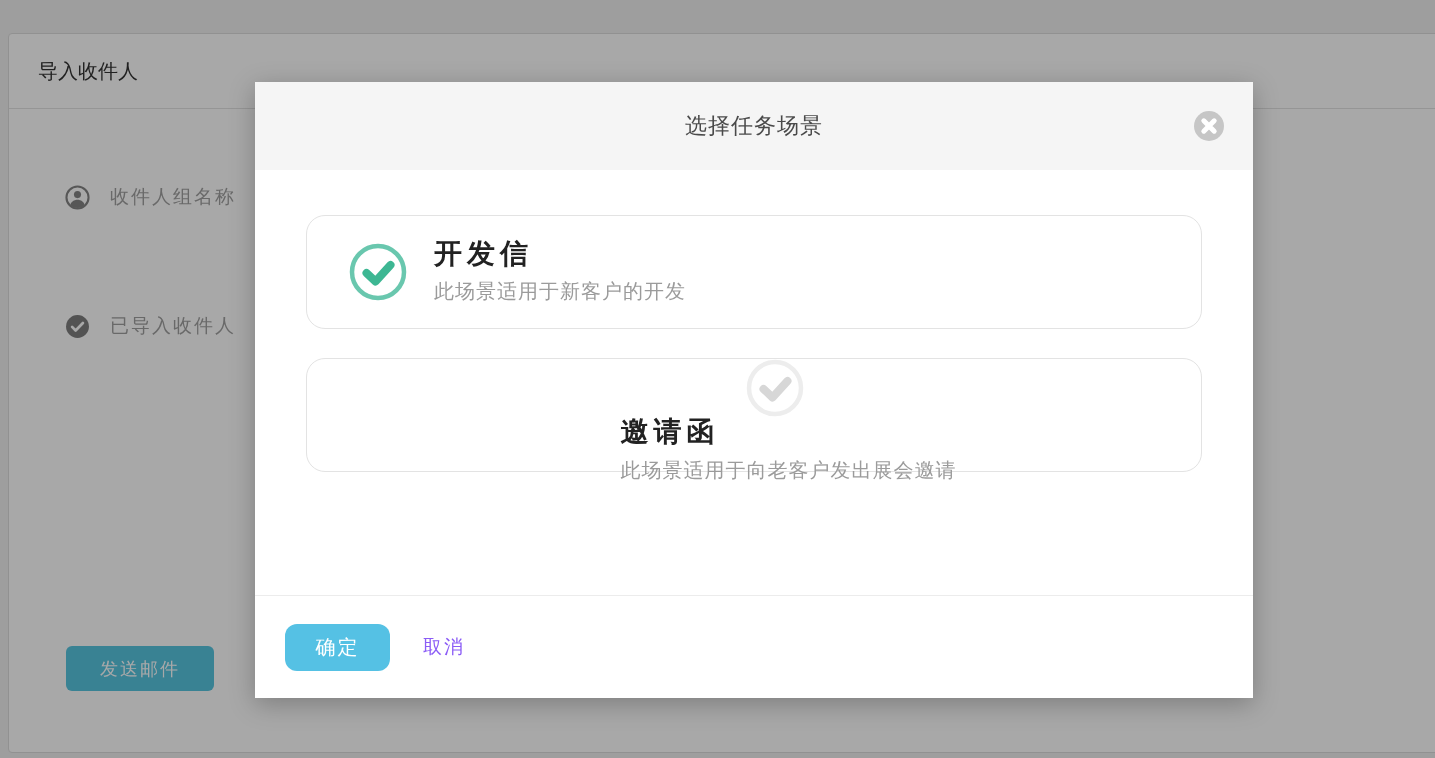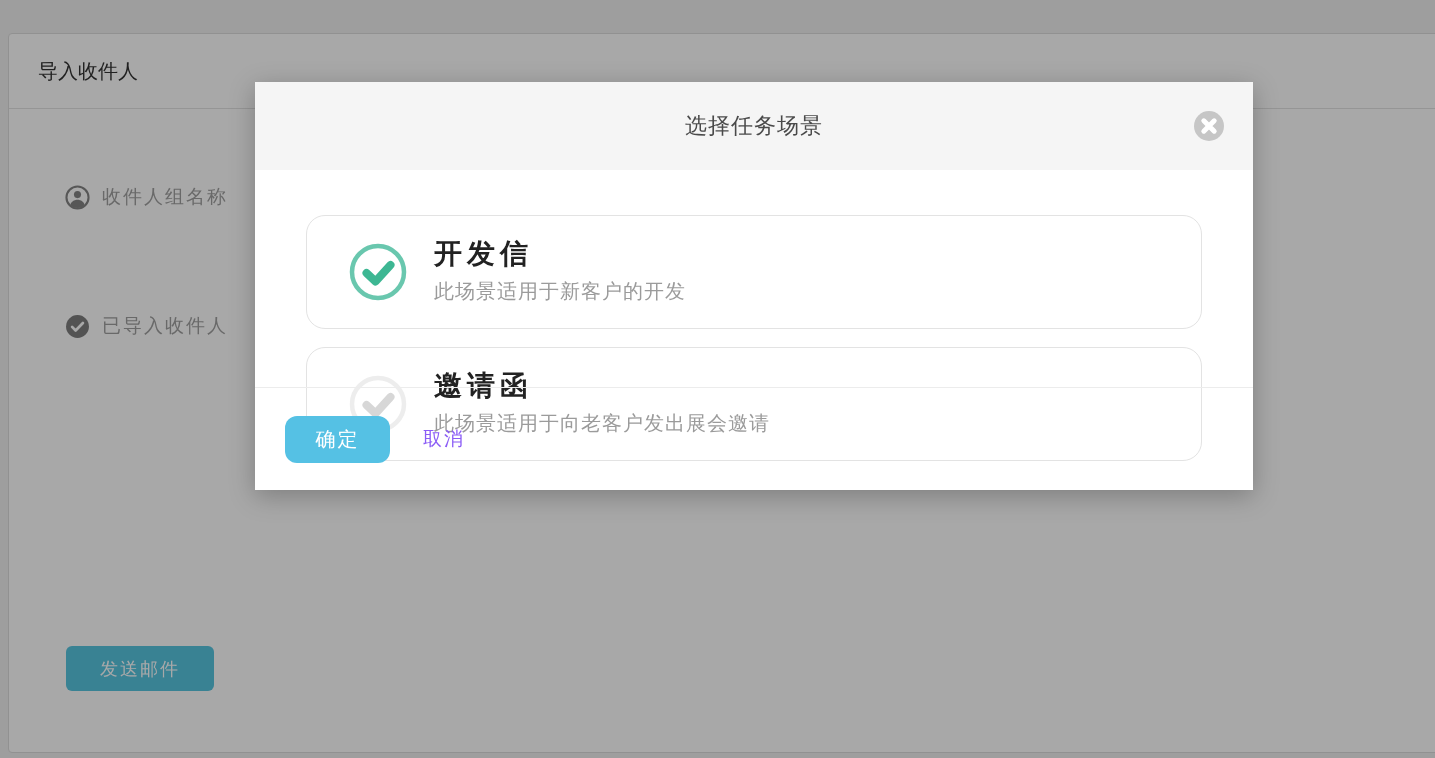--- a/index.html
+++ b/index.html
@@ -19,21 +19,21 @@
   }
   .bg-card-header {
     height:75px;
     border-bottom:1px solid #e3e3e3;
     display:flex; align-items:center;
     padding-left:29px;
     font-size:20px; color:#333333;
   }
   .bg-step {
     position:absolute; left:56px;
-    display:flex; align-items:center; gap:12px;
+    display:flex; align-items:center; gap:20px;
   }
   .bg-step-1 { top:150px; }
   .bg-step-2 { top:279px; }
   .bg-step-label {
     font-size:19px; color:#a0a0a0; letter-spacing:2px;
   }
   .bg-step-icon { width:25px; height:25px; display:block; }
   .send-btn {
     position:absolute; left:57px; top:612px;
     width:148px; height:45px;
@@ -46,21 +46,21 @@
 
   
   .overlay {
     position:absolute; inset:0;
     background:rgba(0,0,0,0.34);
   }
 
   
   .modal {
     position:absolute; left:255px; top:82px;
-    width:998px; height:408px;
+    width:998px; height:616px;
     background:#ffffff;
     box-shadow:0 6px 24px rgba(0,0,0,0.25);
   }
   .modal-header {
     height:88px;
     background:#f5f5f5;
     position:relative;
     display:flex; align-items:center; justify-content:center;
   }
   .modal-title {
@@ -76,21 +76,21 @@
   }
   .option-card {
     height:114px;
     border:1px solid #e3e3e3;
     border-radius:19px;
     display:flex; align-items:center;
     padding-left:42px;
     cursor:pointer;
     background:#ffffff;
   }
-  .option-card + .option-card { margin-top:18px; }
+  .option-card + .option-card { margin-top:29px;flex-direction:column; }
   .option-icon { width:58px; height:58px; flex:0 0 auto; display:block; }
   .option-text { margin-left:27px; }
   .option-title {
     font-size:28px; font-weight:600; color:#222222; letter-spacing:5px;
     line-height:1.1;
   }
   .option-desc {
     margin-top:9px;
     font-size:20px; color:#9b9b9b; letter-spacing:1px;
   }

